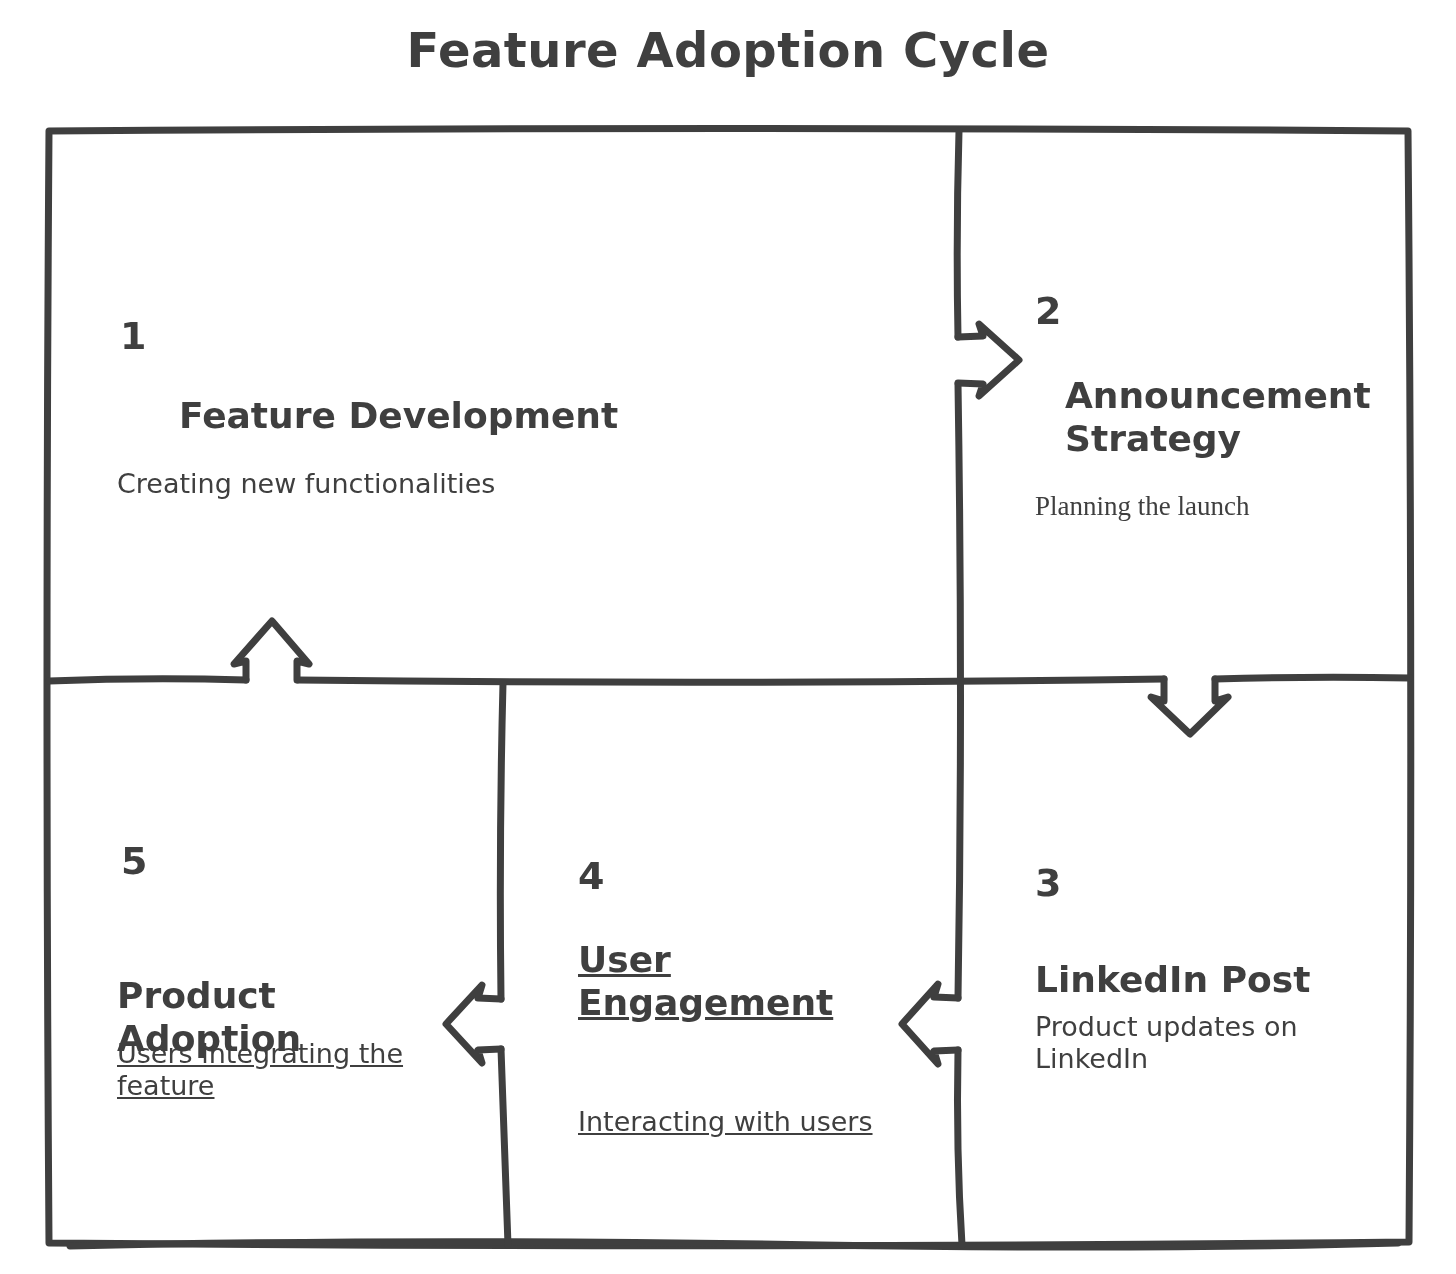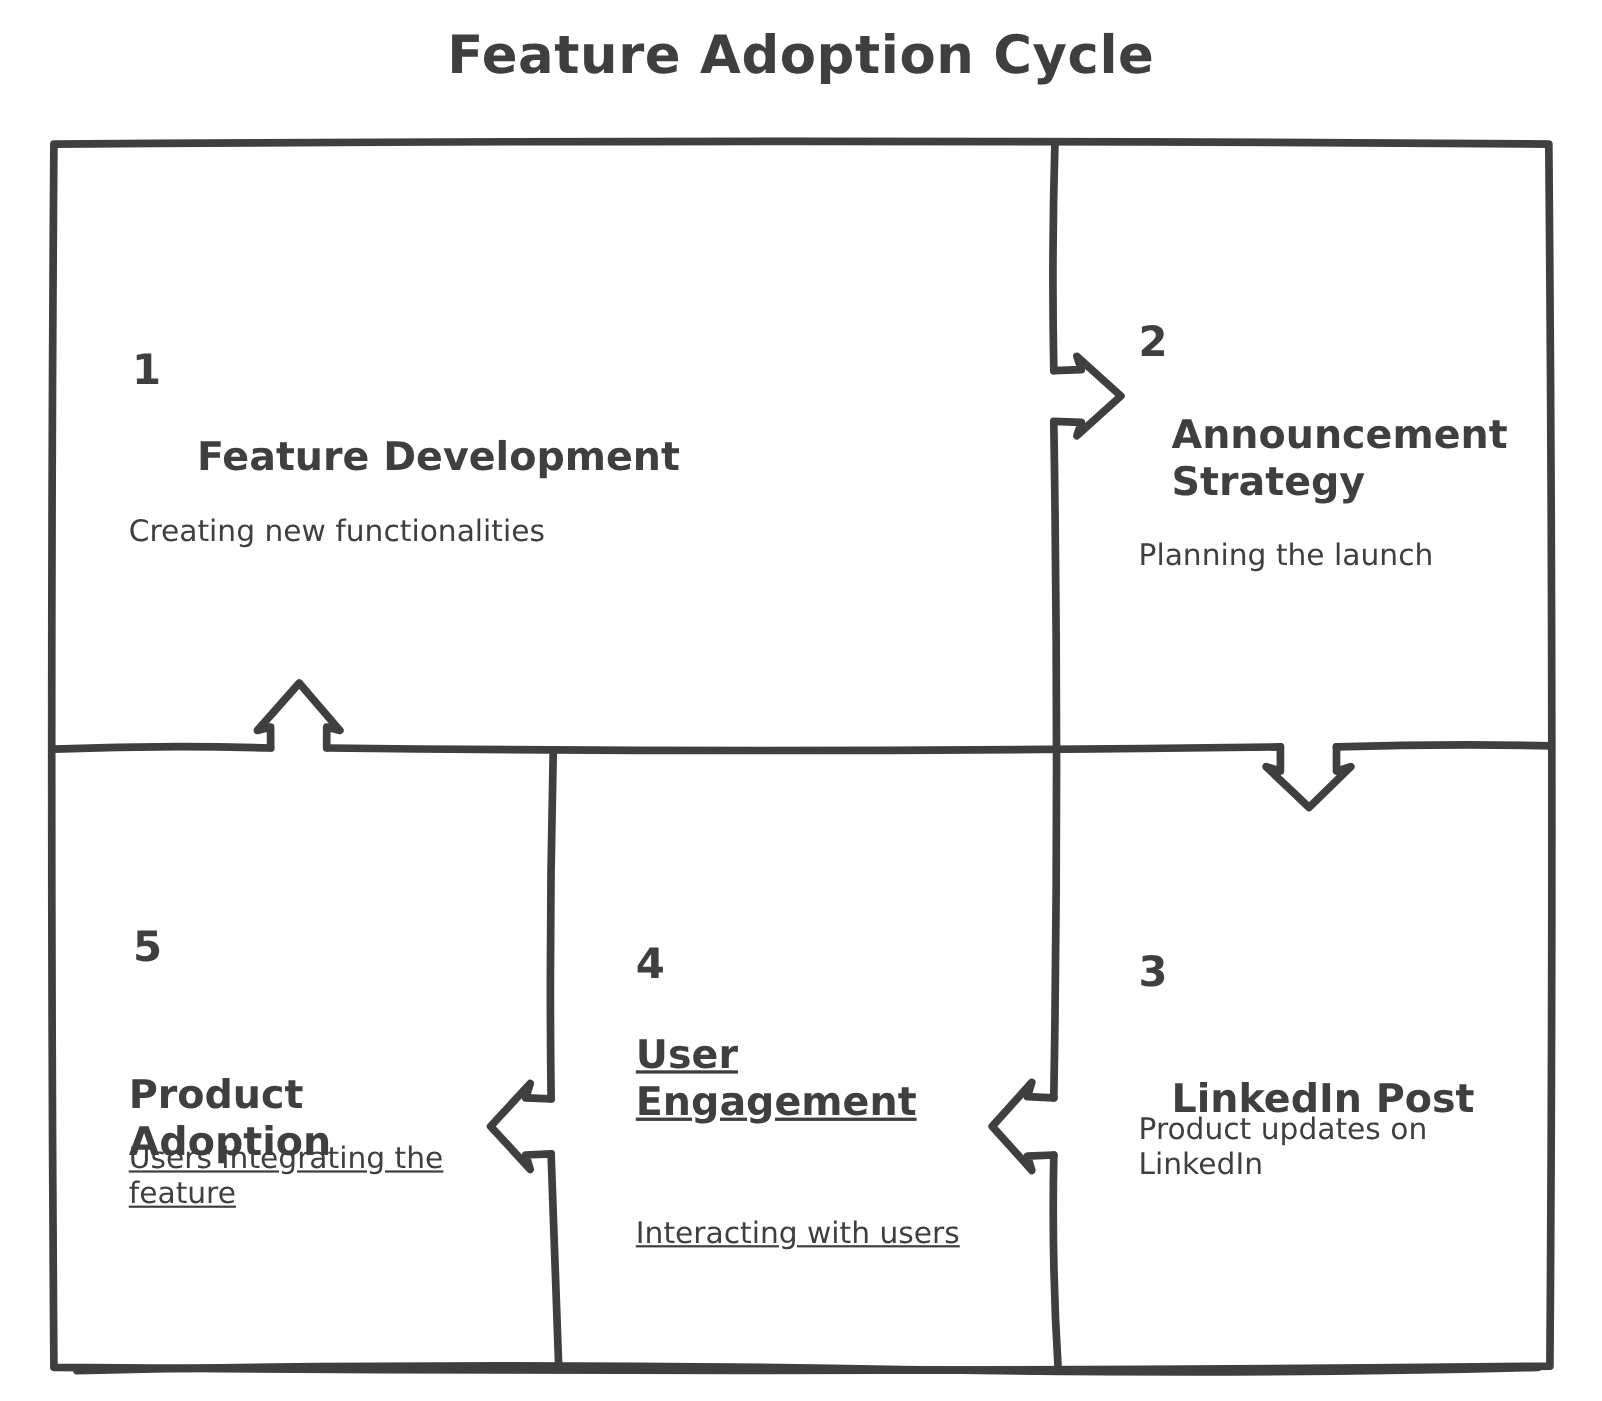--- a/index.html
+++ b/index.html
@@ -91,26 +91,26 @@
 
   <div>
     <div class="num" style="left:120px; top:316px;">1</div>
     <div class="heading" style="left:131px; top:394px; width:750px;margin-left:48px;">Feature Development</div>
     <div class="desc" style="left:117px; top:468px; width:700px;">Creating new functionalities</div>
   </div>
 
   <div>
     <div class="num" style="left:1035px; top:291px;">2</div>
     <div class="heading" style="left:1035px; top:374px; width:330px;margin-left:30px;">Announcement Strategy</div>
-    <div class="desc" style="left:1035px; top:490px; width:340px;">Planning the launch</div>
+    <div class="desc" style="left:1035px; top:490px; width:340px;font-family:Liberation Serif, serif;">Planning the launch</div>
   </div>
 
   <div>
     <div class="num" style="left:1035px; top:863px;">3</div>
-    <div class="heading" style="left:1035px; top:978px; width:350px;margin-left:30px;">LinkedIn Post</div>
+    <div class="heading" style="left:1035px; top:958px; width:350px;">LinkedIn Post</div>
     <div class="desc" style="left:1035px; top:1011px; width:320px;">Product updates on LinkedIn</div>
   </div>
 
   <div>
     <div class="num" style="left:578px; top:856px;">4</div>
     <div class="heading" style="left:578px; top:938px; width:250px;text-decoration:underline;">User Engagement</div>
     <div class="desc" style="left:578px; top:1106px; width:360px;text-decoration:underline;">Interacting with users</div>
   </div>
 
   <div>

